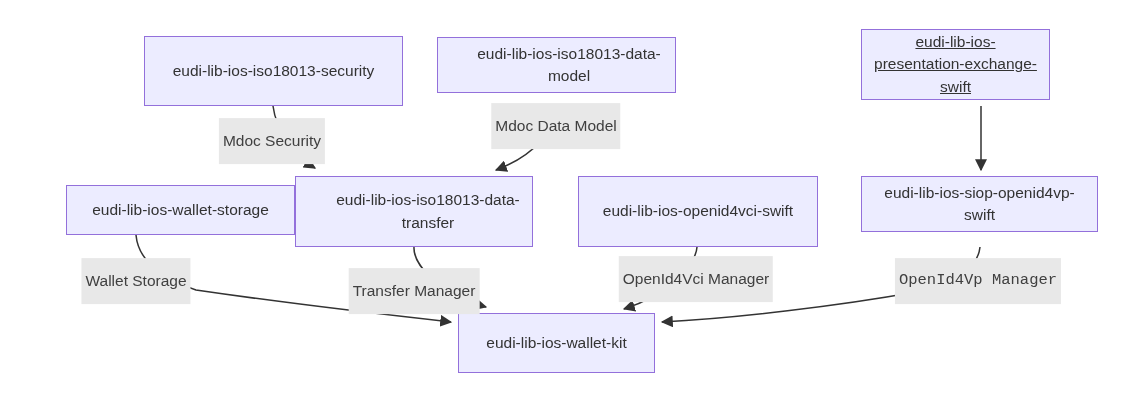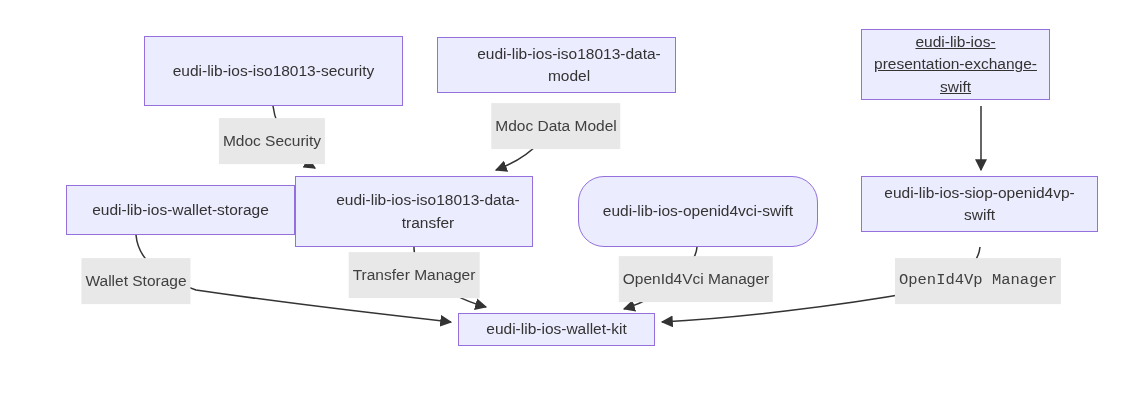--- a/index.html
+++ b/index.html
@@ -81,31 +81,31 @@
       </div>
       <div class="node" style="left: 861px; top: 29px; width: 189px; height: 71px; text-decoration: underline;">
         <span>eudi-lib-ios-presentation-exchange-swift</span>
       </div>
       <div class="node" style="left: 22px; top: 185px; width: 229px; height: 50px; margin-left: 44px;">
         <span>eudi-lib-ios-wallet-storage</span>
       </div>
       <div class="node" style="left: 295px; top: 176px; width: 238px; height: 71px; padding-left: 40px;">
         <span>eudi-lib-ios-iso18013-data-transfer</span>
       </div>
-      <div class="node" style="left: 578px; top: 176px; width: 240px; height: 71px; border-radius: 26px;">
+      <div class="node" style="left: 578px; top: 176px; width: 240px; height: 71px;">
         <span>eudi-lib-ios-openid4vci-swift</span>
       </div>
       <div class="node" style="left: 861px; top: 176px; width: 237px; height: 56px;">
         <span>eudi-lib-ios-siop-openid4vp-swift</span>
       </div>
-      <div class="node" style="left: 458px; top: 313px; width: 197px; height: 33px;">
+      <div class="node" style="left: 458px; top: 313px; width: 197px; height: 60px;">
         <span>eudi-lib-ios-wallet-kit</span>
       </div>
     </div>
   <div id="labels-layer">
       <div class="edge-label" style="left: 272px; top: 141px;">Mdoc Security</div>
       <div class="edge-label" style="left: 556px; top: 126px;">Mdoc Data Model</div>
       <div class="edge-label" style="left: 136px; top: 281px;">Wallet Storage</div>
-      <div class="edge-label" style="left: 414px; top: 275px;">Transfer Manager</div>
+      <div class="edge-label" style="left: 414px; top: 291px;">Transfer Manager</div>
       <div class="edge-label" style="left: 696px; top: 279px;">OpenId4Vci Manager</div>
       <div class="edge-label" style="left: 978px; top: 281px; font-family: Liberation Mono, monospace;">OpenId4Vp Manager</div>
     </div>
 </div>
 
 </body></html>

